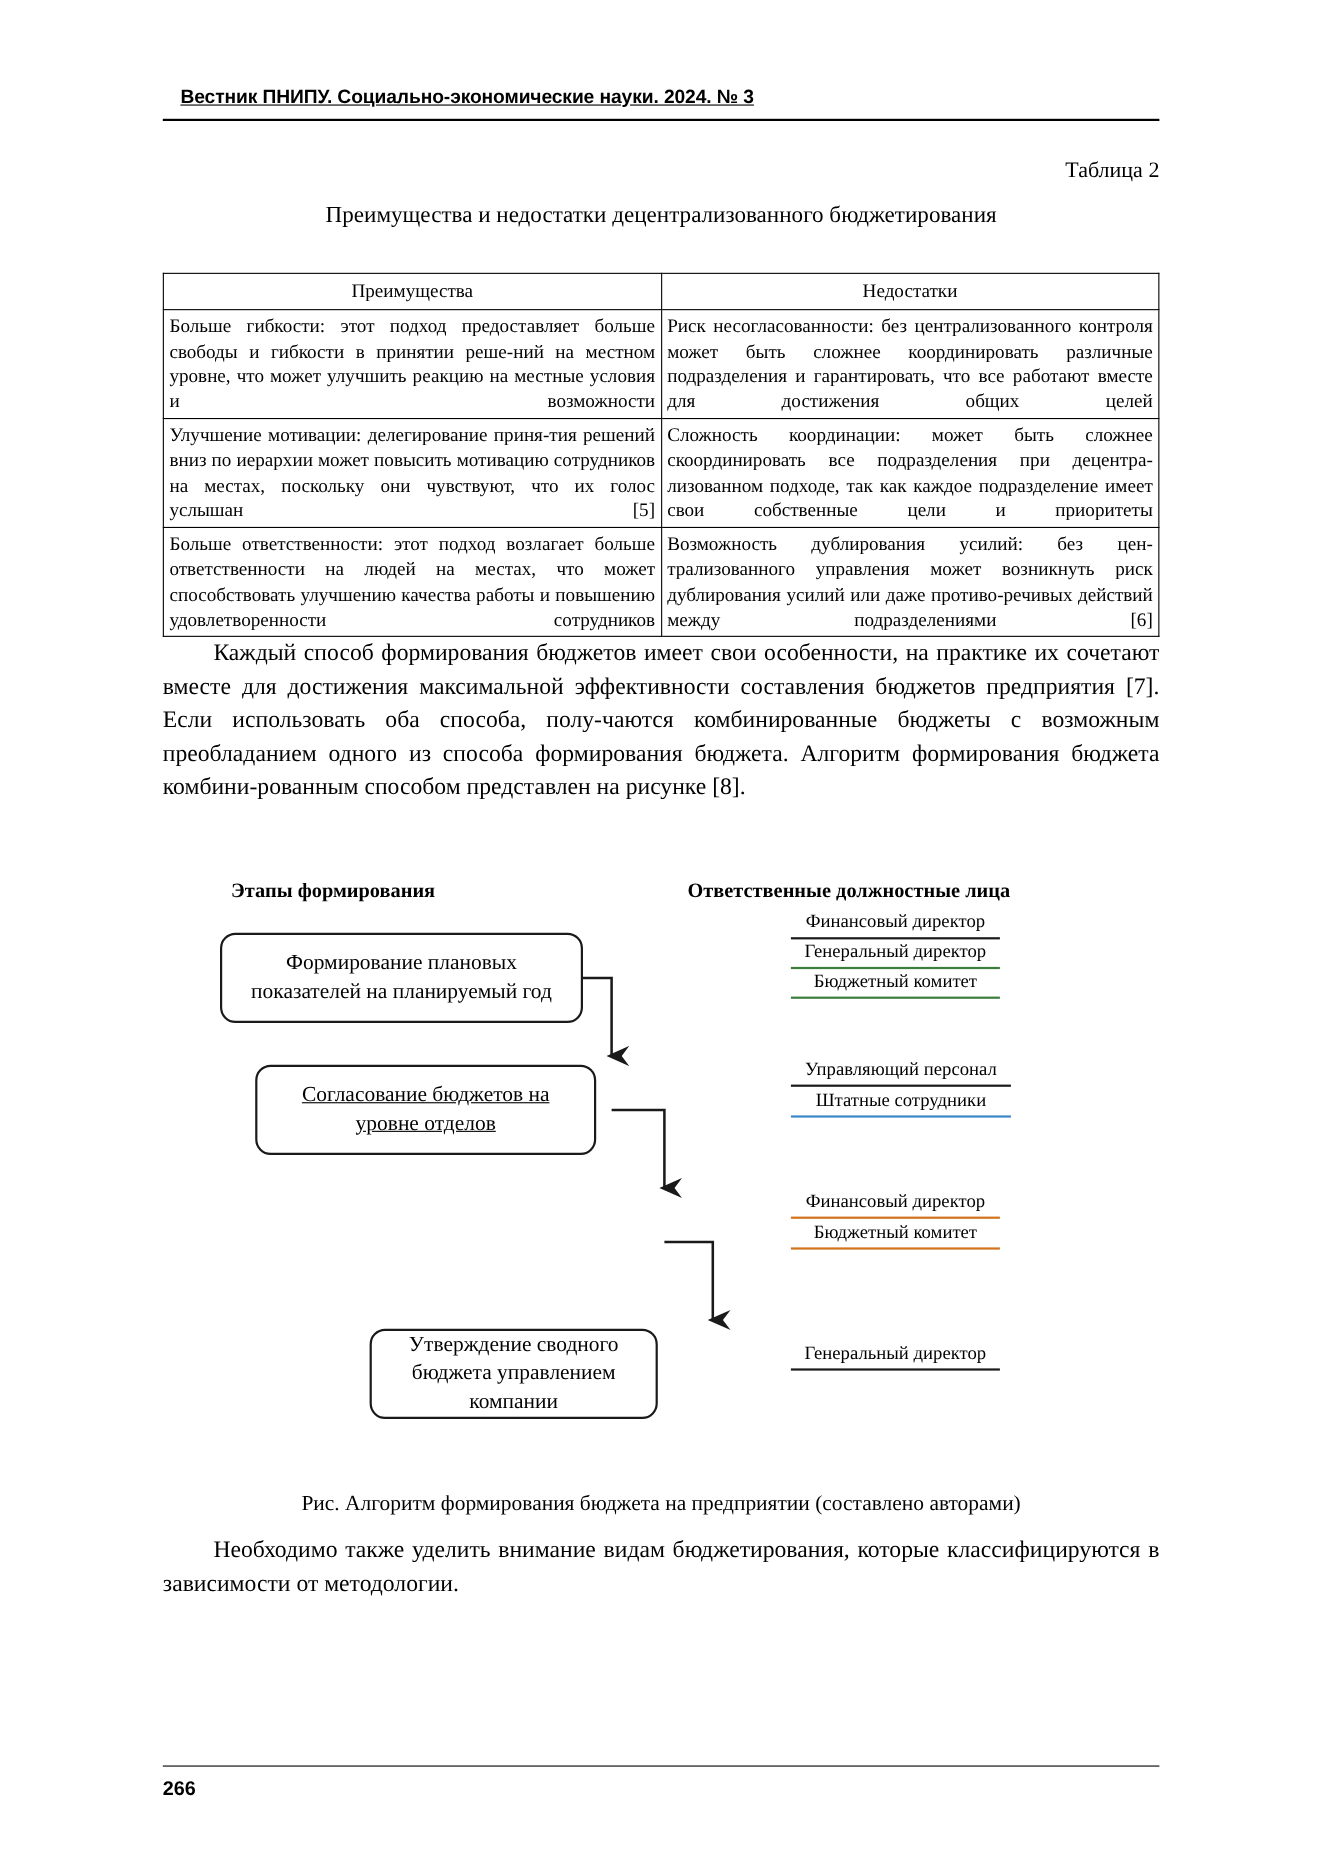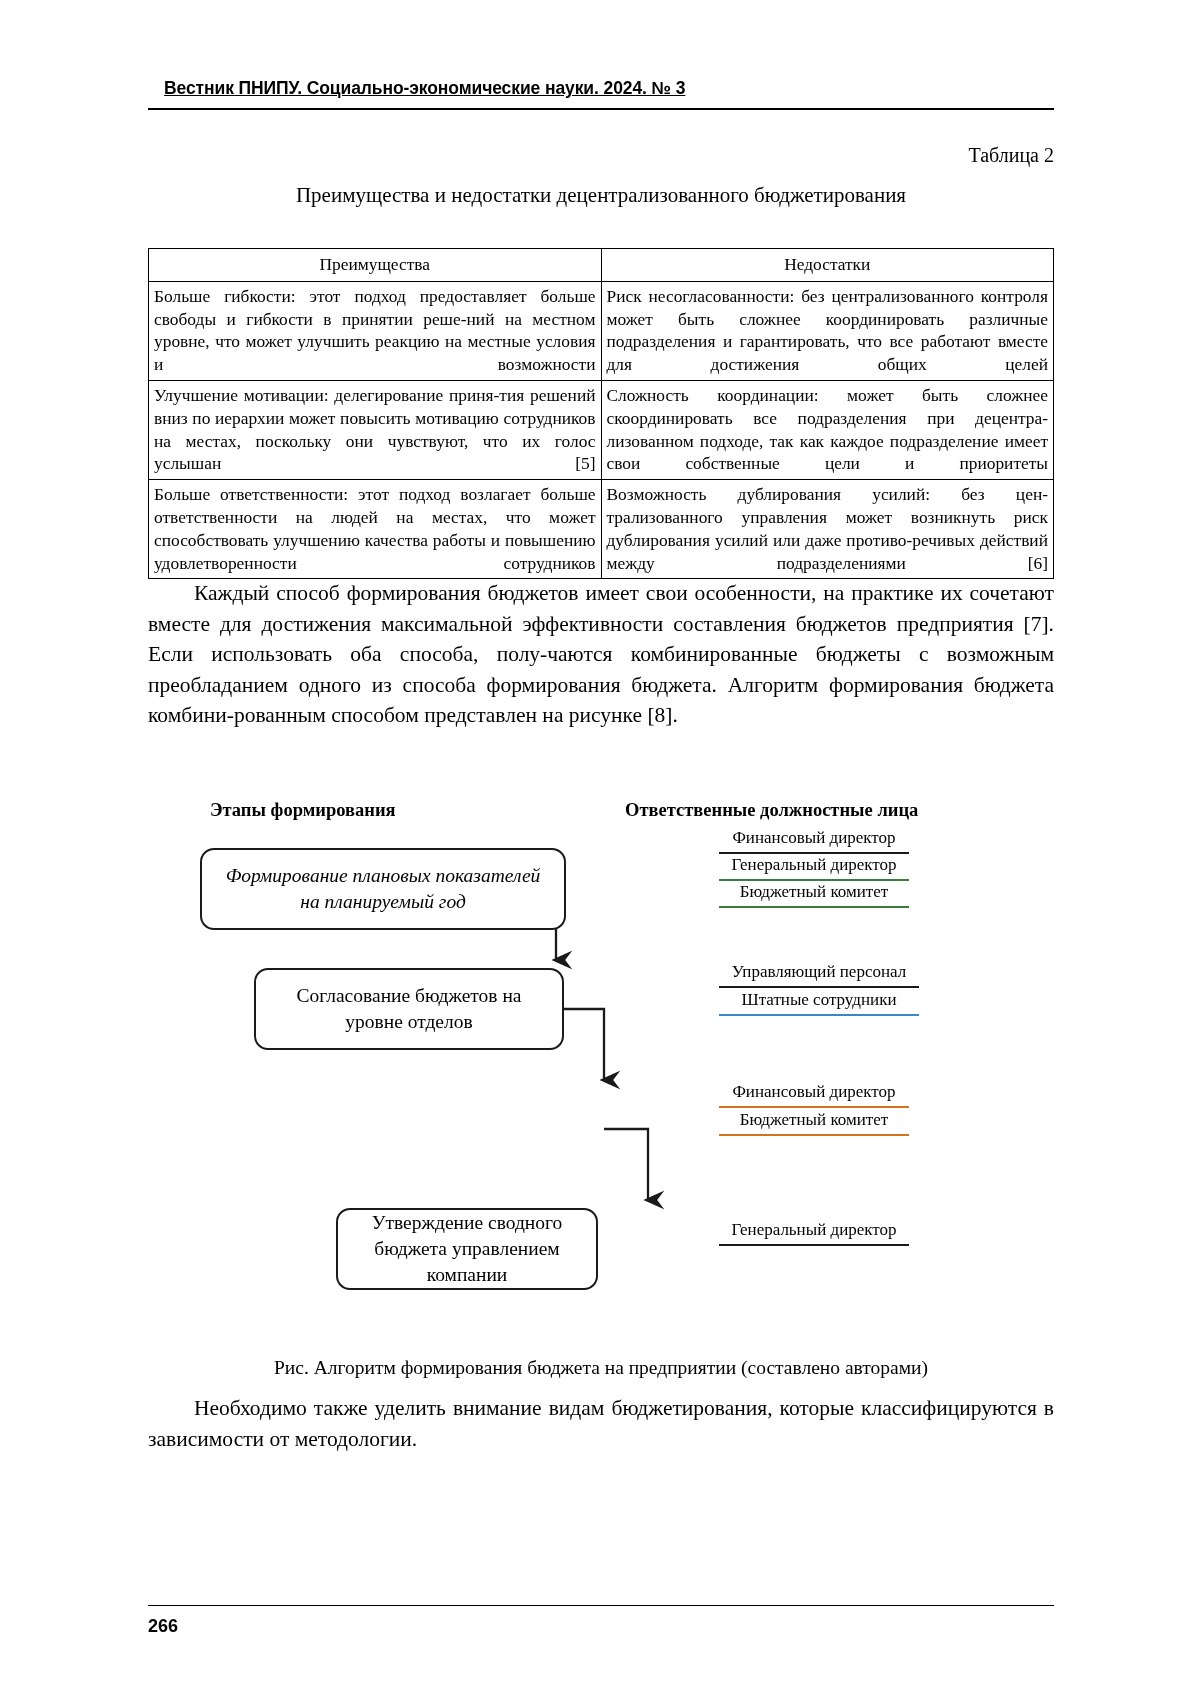--- a/index.html
+++ b/index.html
@@ -129,22 +129,22 @@
     background: #ffffff;
     font-size: 19.5px;
     line-height: 1.32;
     text-align: center;
     display: flex;
     align-items: center;
     justify-content: center;
     padding: 0 12px;
     box-sizing: border-box;
   }
-  #node1 { left: 52px;  top: 48px;  width: 366px; height: 82px; font-style: italic; }
-  #node2 { left: 106px;  top: 168px; width: 310px; height: 82px; }
+  #node1 { left: 52px;  top: 48px;  width: 330px; height: 82px; }
+  #node2 { left: 84px;  top: 168px; width: 310px; height: 82px; text-decoration: underline; }
   #node3 { left: 146px; top: 288px; width: 310px; height: 82px; }
   #node4 { left: 188px; top: 408px; width: 262px; height: 82px; }
 
   .resp {
     position: absolute;
     font-size: 17px;
     white-space: nowrap;
     text-align: center;
     padding-bottom: 3px;
   }

